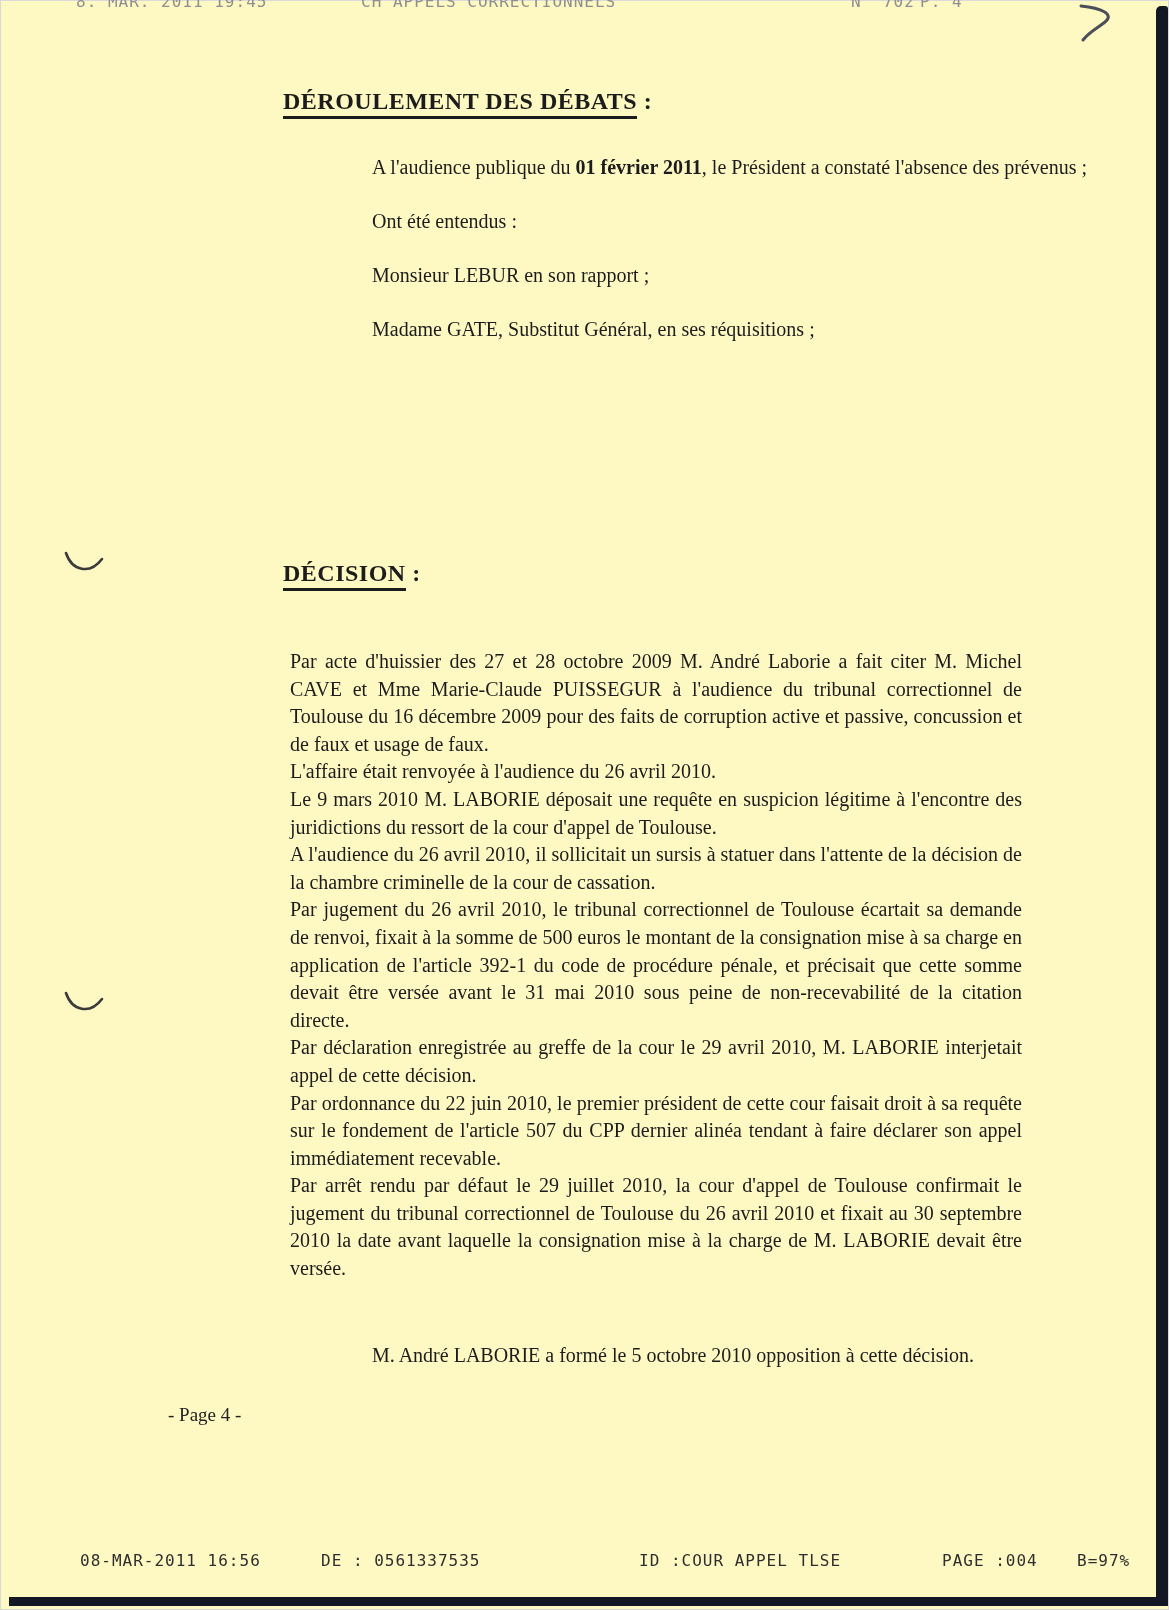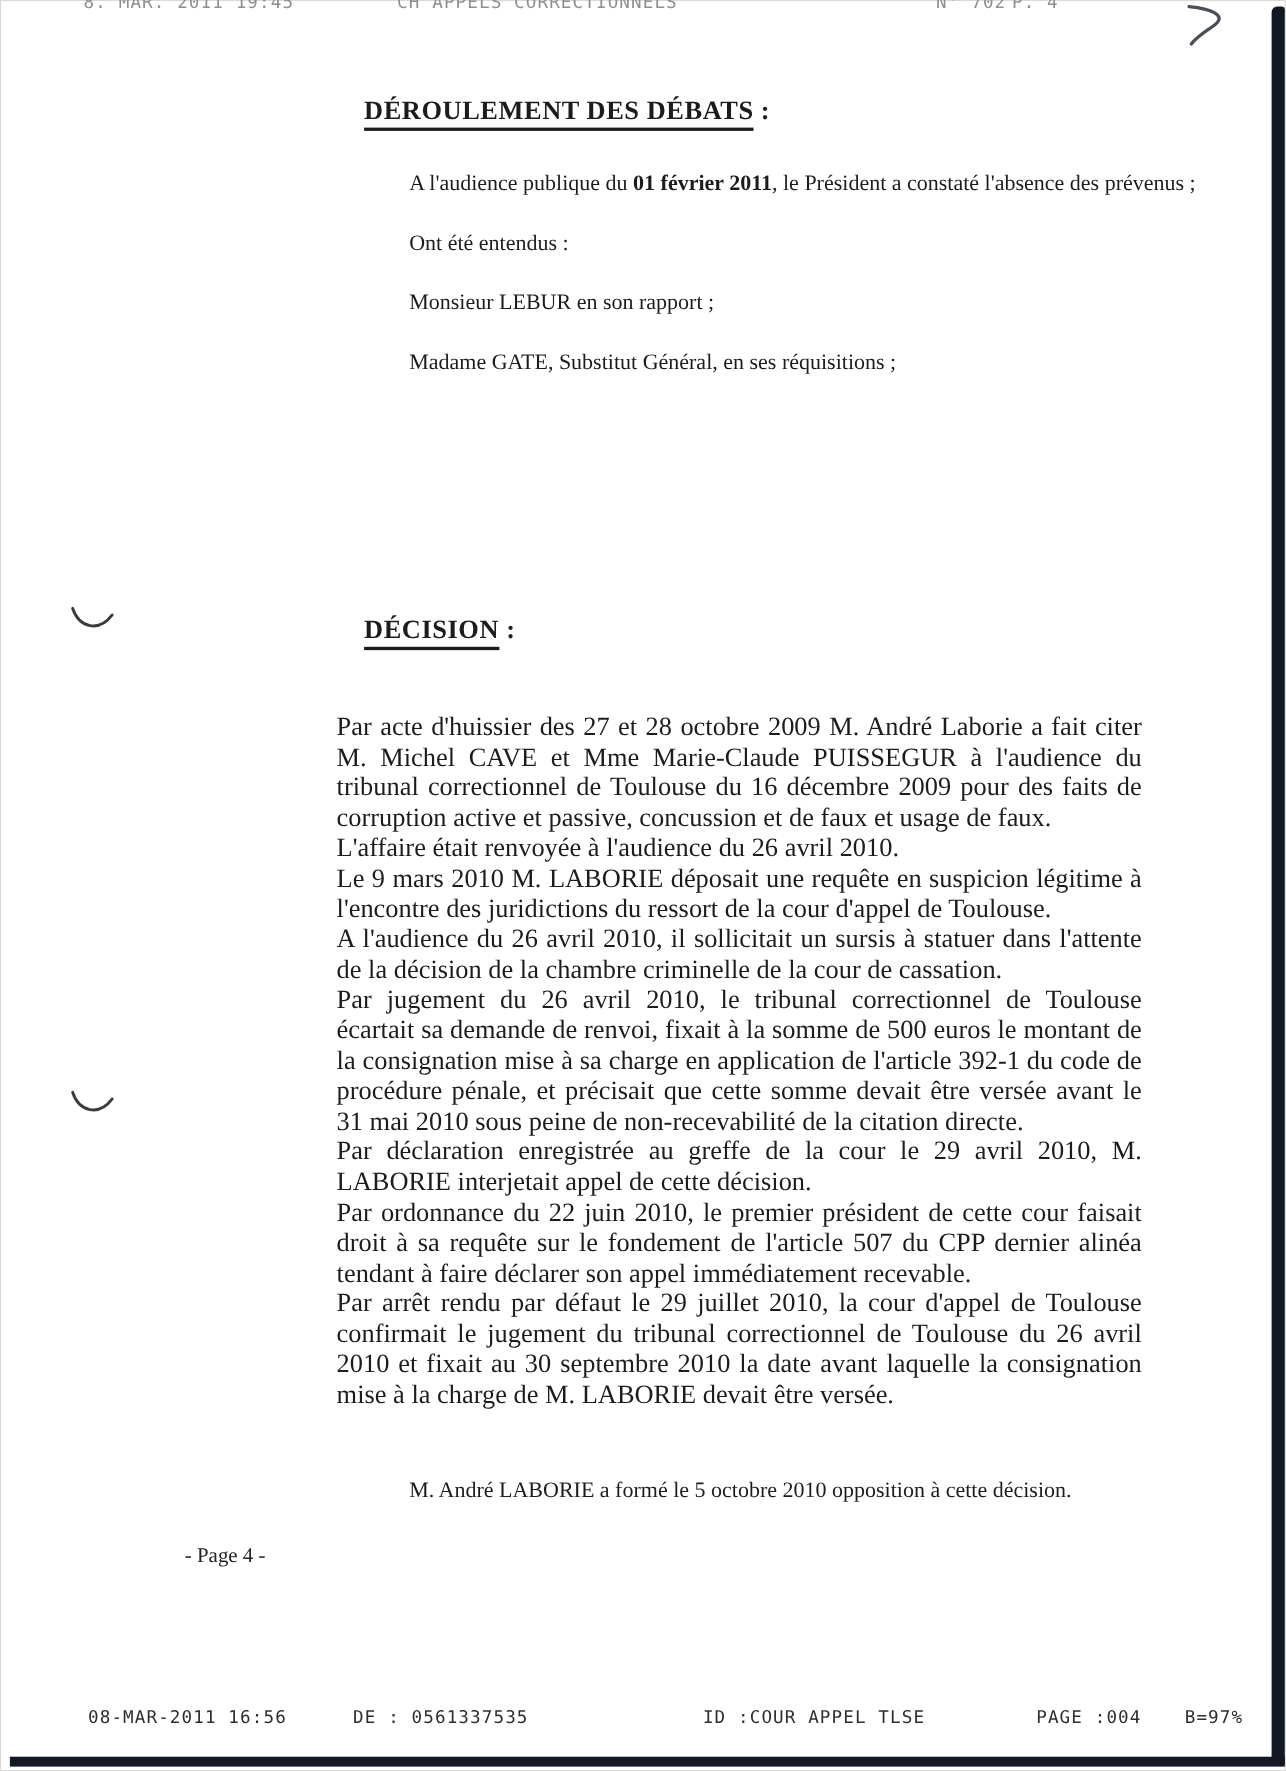--- a/index.html
+++ b/index.html
@@ -5,21 +5,21 @@
   html,body{margin:0;padding:0;}
   body{
     width:1169px;height:1610px;
     background:#e9e9e9;
     font-family:"Liberation Serif", serif;
     overflow:hidden;
   }
   .page{
     position:relative;
     width:1169px;height:1610px;
-    background:#ffffff;
+    background:#fef9c3;
     overflow:hidden;
     box-shadow:inset 0 0 0 1px #d9d9d9;
     color:#1c1c1c;
   }
   
   .edge-right{
     position:absolute;top:6px;right:1px;bottom:6px;width:12px;
     background:#141824;border-radius:5px 3px 0 0;
   }
   .edge-bottom{
@@ -39,39 +39,38 @@
   .fh-num{left:851px;}
   .fh-page{left:920px;}
   .hand-mark-top{position:absolute;left:1075px;top:0px;}
   .hand-check-1{position:absolute;left:62px;top:545px;}
   .hand-check-2{position:absolute;left:62px;top:985px;}
   
   .heading{
     position:absolute;left:283px;
     font-size:24px;font-weight:bold;letter-spacing:.5px;
     white-space:nowrap;
-    margin-left:48px;
   }
   .heading .u{border-bottom:3px solid #1c1c1c;padding-bottom:2px;}
   .h-debats{top:88px;}
   .h-decision{top:560px;}
   
   .para{
     position:absolute;left:324px;width:732px;
     font-size:20px;line-height:30px;margin-left:48px;
   }
   .p1{top:152px;}
   .p2{top:206px;}
   .p3{top:260px;}
   .p4{top:314px;}
   .p5{top:368px;}
   .p6{top:450px;}
   .decision-block{
-    position:absolute;left:306px;top:648px;width:732px;
-    font-size:24px;line-height:27.6px;
+    position:absolute;left:290px;top:648px;width:732px;
+    font-size:20px;line-height:27.6px;
   }
   .decision-block .dpara{text-align:justify;}
   .p-opposition{top:1340px;width:740px;}
   .b{font-weight:bold;}
   .page-footer{
     position:absolute;left:168px;top:1404px;
     font-size:19px;color:#222;
   }
   
   .fax-footer{

